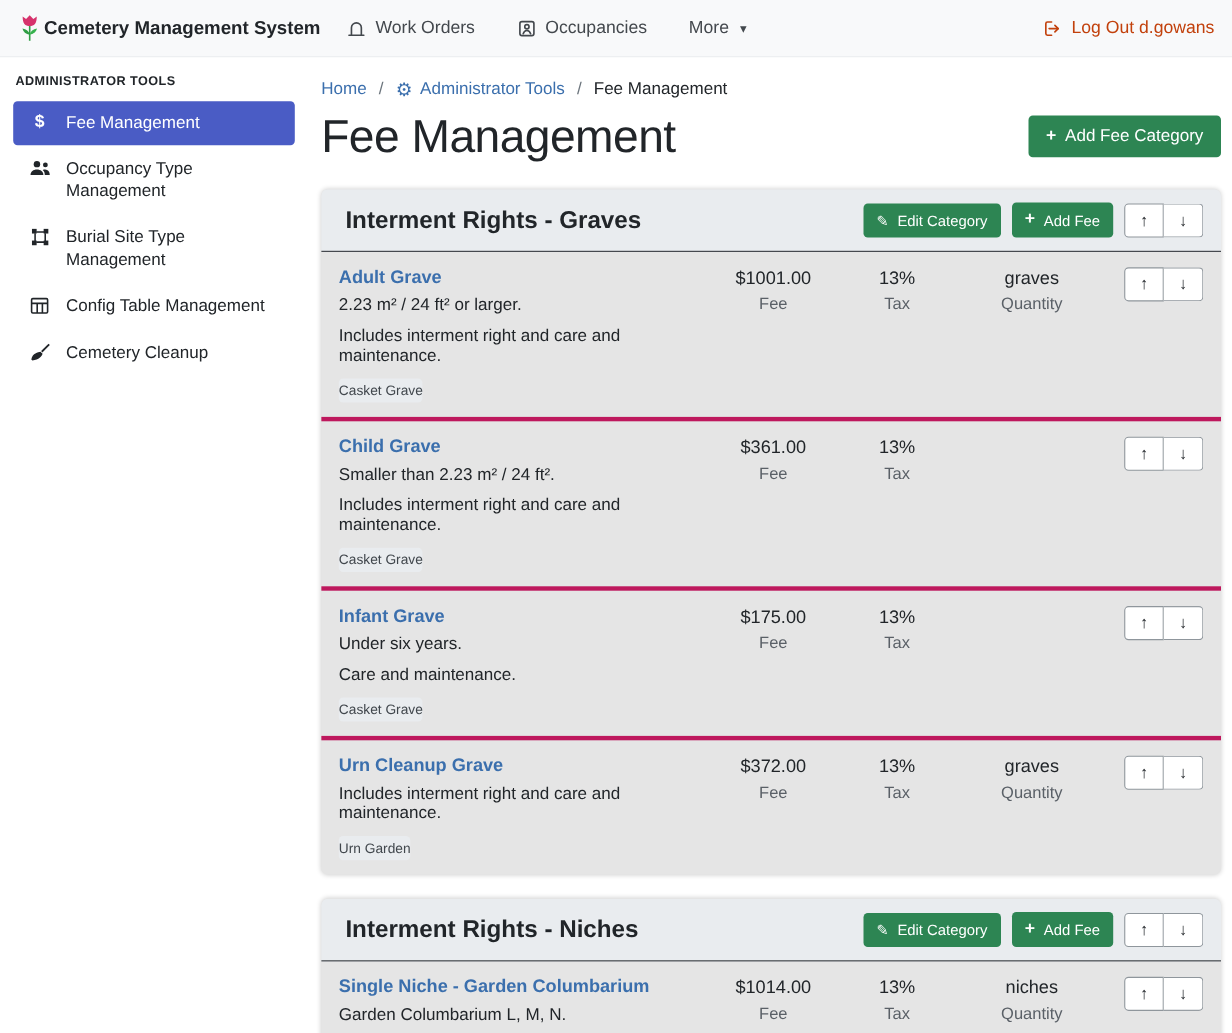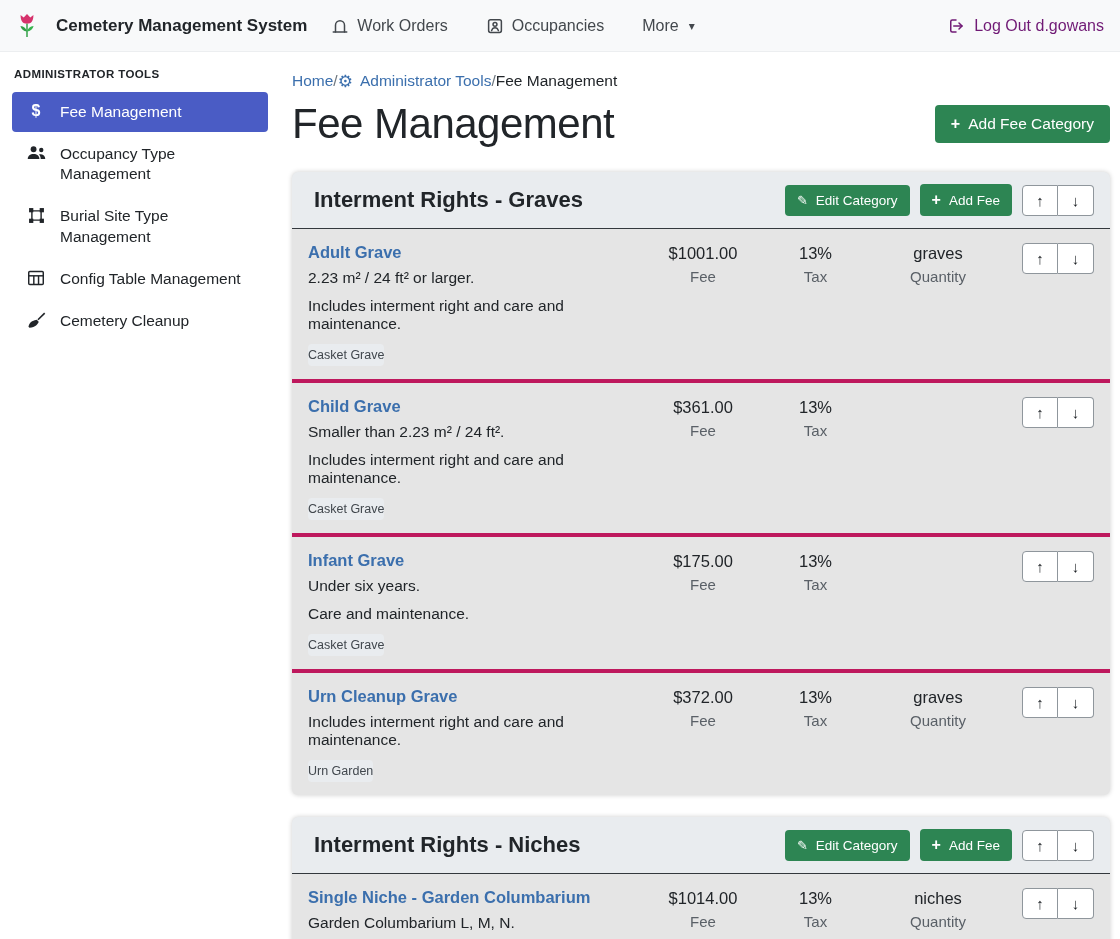--- a/index.html
+++ b/index.html
@@ -2,43 +2,43 @@
 <html><head>
 <meta charset="utf-8">
 <style>
   * { box-sizing: border-box; margin: 0; padding: 0; }
   html,body { width:1120px; height:939px; overflow:hidden; background:#fff;
     font-family:"Liberation Sans", sans-serif; color:#212529; }
 
   
   .navbar { height:52px; background:#f8f9fa; border-bottom:1px solid #eceef0;
     display:flex; align-items:center; padding:0 16px; }
-  .brand { display:flex; align-items:center; gap:18px; font-weight:700; font-size:17px; color:#212529; cursor:pointer; }
+  .brand { display:flex; align-items:center; gap:2px; font-weight:700; font-size:17px; color:#212529; cursor:pointer; }
   .brand-logo { width:22px; height:26px; display:flex; align-items:center; }
   .nav-links { display:flex; margin-left:24px; gap:38px; }
   .nav-link { display:flex; align-items:center; gap:8px; font-size:16px; color:#43484d; cursor:pointer; }
   .nav-link .chev { font-size:12px; margin-left:2px; }
-  .logout { margin-left:auto; display:flex; align-items:center; gap:9px; font-size:16px; color:#701a75; cursor:pointer; }
+  .logout { margin-left:auto; display:flex; align-items:center; gap:9px; font-size:16px; color:#c2410c; cursor:pointer; }
 
   
   .app { display:flex; height:887px; }
 
   
   .sidebar { width:280px; flex-shrink:0; padding-top:16px; }
   .sidebar-heading { font-size:11.5px; font-weight:700; letter-spacing:.4px; color:#212529; padding:0 14px 12px; }
   .side-item { display:flex; align-items:flex-start; gap:14px; padding:10px 14px; margin:0 12px 2px;
     border-radius:4px; font-size:15.5px; line-height:1.3; color:#212529; cursor:pointer; }
   .side-item .si-icon { width:20px; flex-shrink:0; display:flex; justify-content:center; margin-top:1px; }
   .side-item.active { background:#4a5cc5; color:#fff; }
   .dollar-glyph { font-weight:700; font-size:16px; line-height:1; }
 
   
   .main { flex:1; padding:14px 10px 0 12px; overflow:hidden; }
 
-  .breadcrumb { display:flex; align-items:center; font-size:15.5px; margin:6px 0 4px; }
+  .breadcrumb { display:flex; align-items:center; gap:11px; font-size:15.5px; margin:6px 0 4px; }
   .crumb-link { color:#3b6fad; text-decoration:none; cursor:pointer; display:flex; align-items:center; gap:7px; }
   .crumb-sep { color:#6c757d; }
   .crumb-current { color:#212529; }
   .gear { font-size:17px; line-height:1; color:#3b6fad; }
 
   .title-row { display:flex; justify-content:space-between; align-items:center; margin:10px 0 24px; }
   .page-title { font-size:42px; font-weight:400; letter-spacing:-.5px; color:#212529; }
 
   .btn-green { background:#2d8553; color:#fff; border:none; border-radius:4px;
     display:inline-flex; align-items:center; gap:8px; cursor:pointer; font-family:inherit; }

